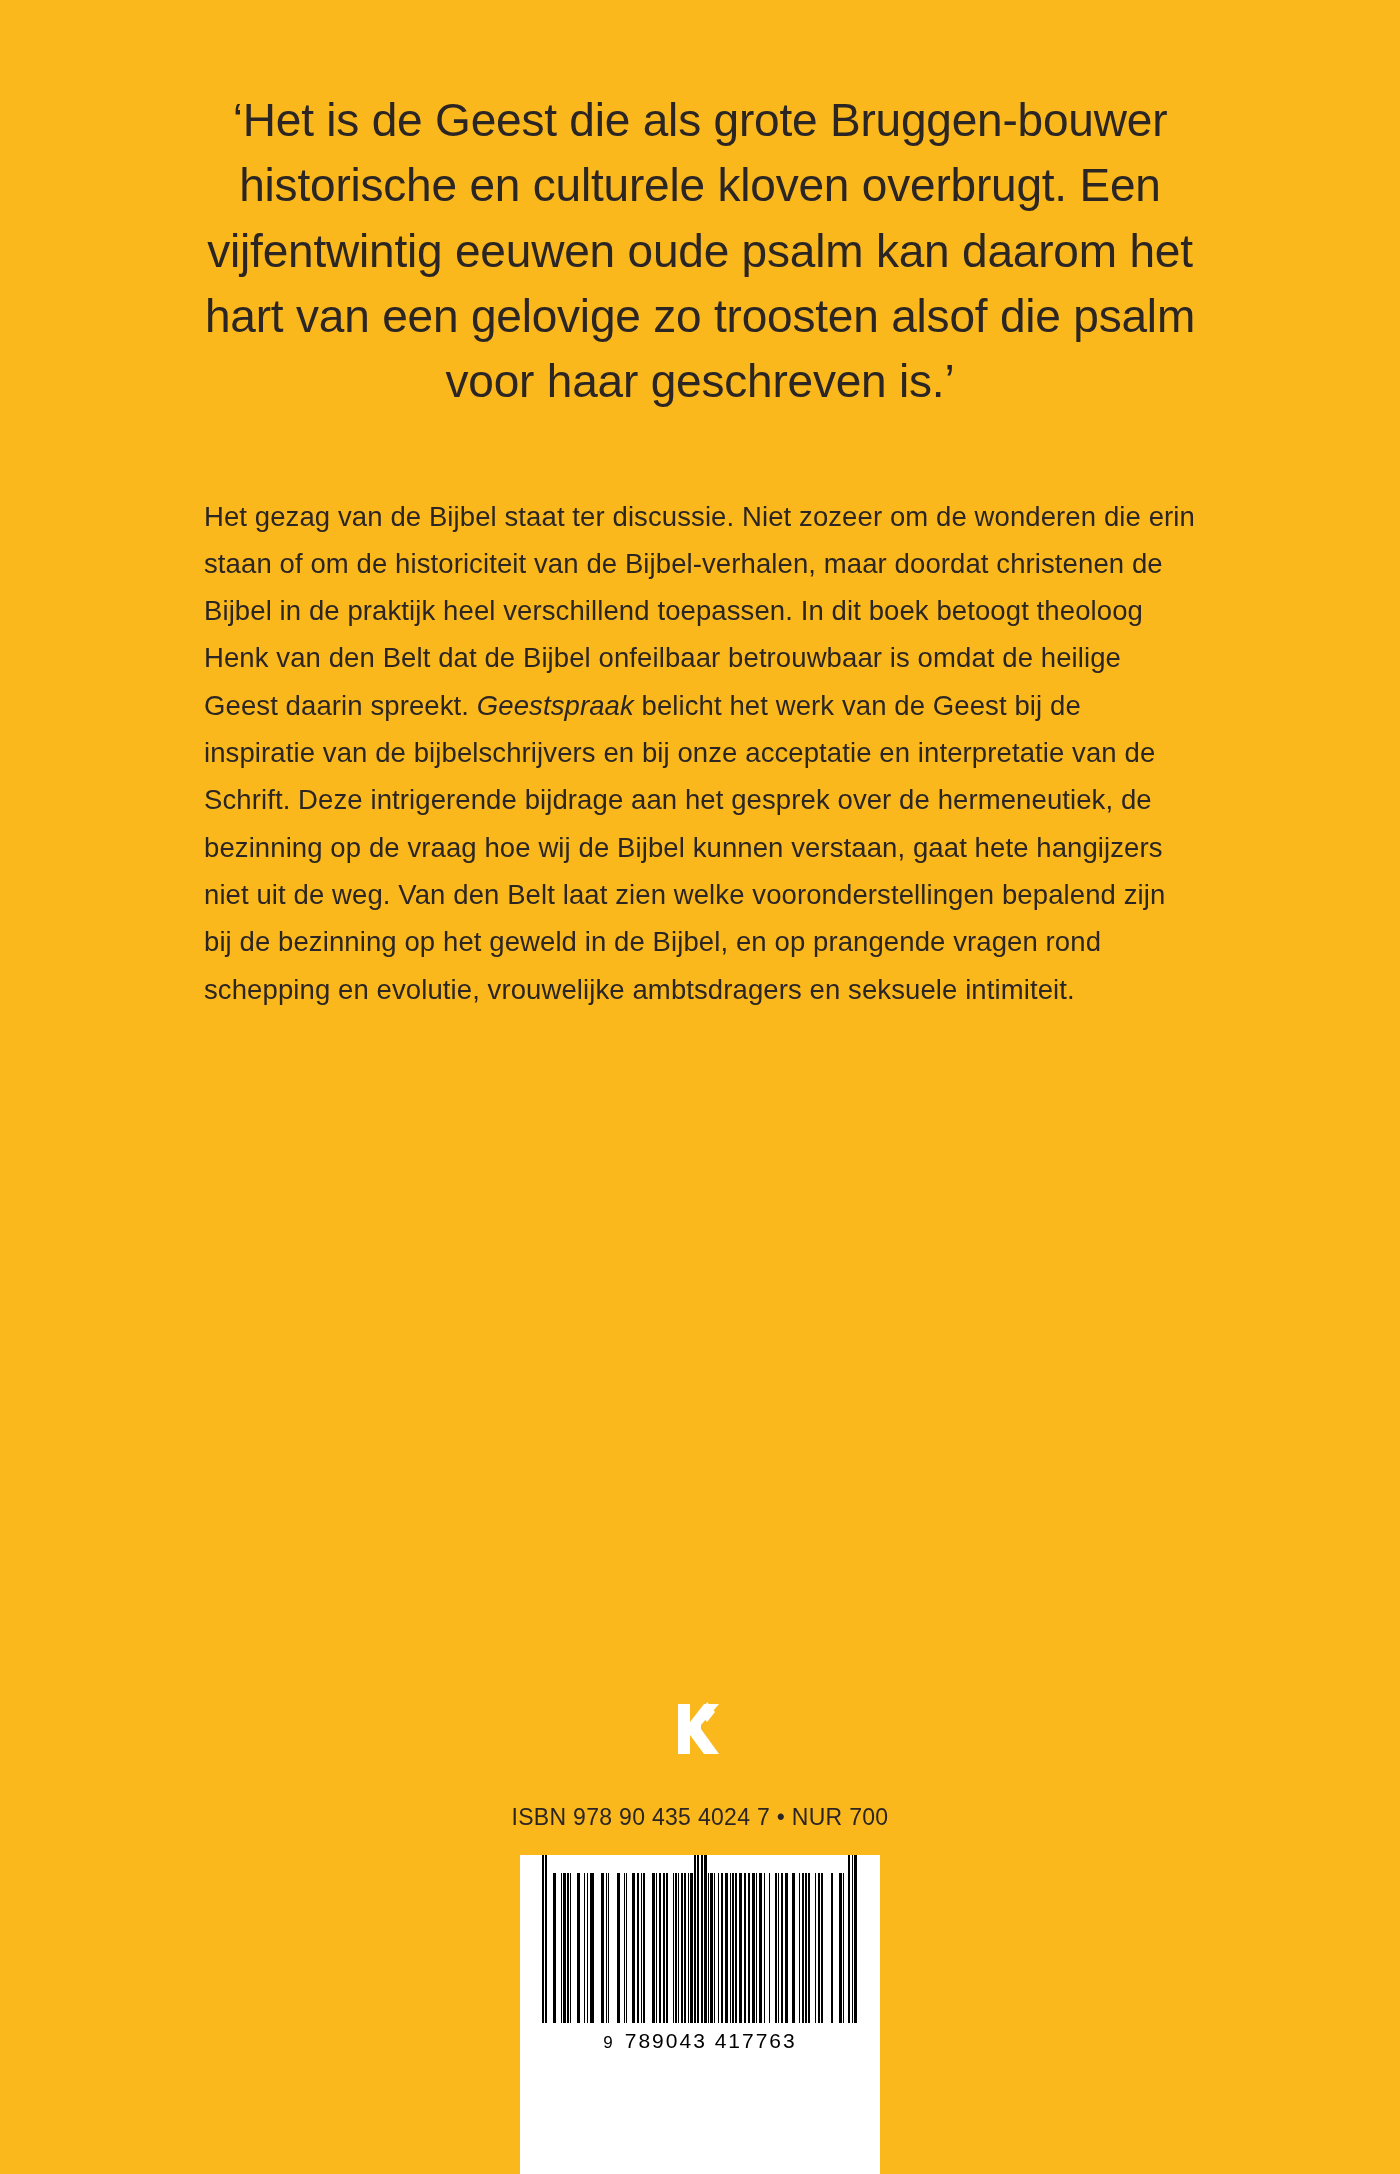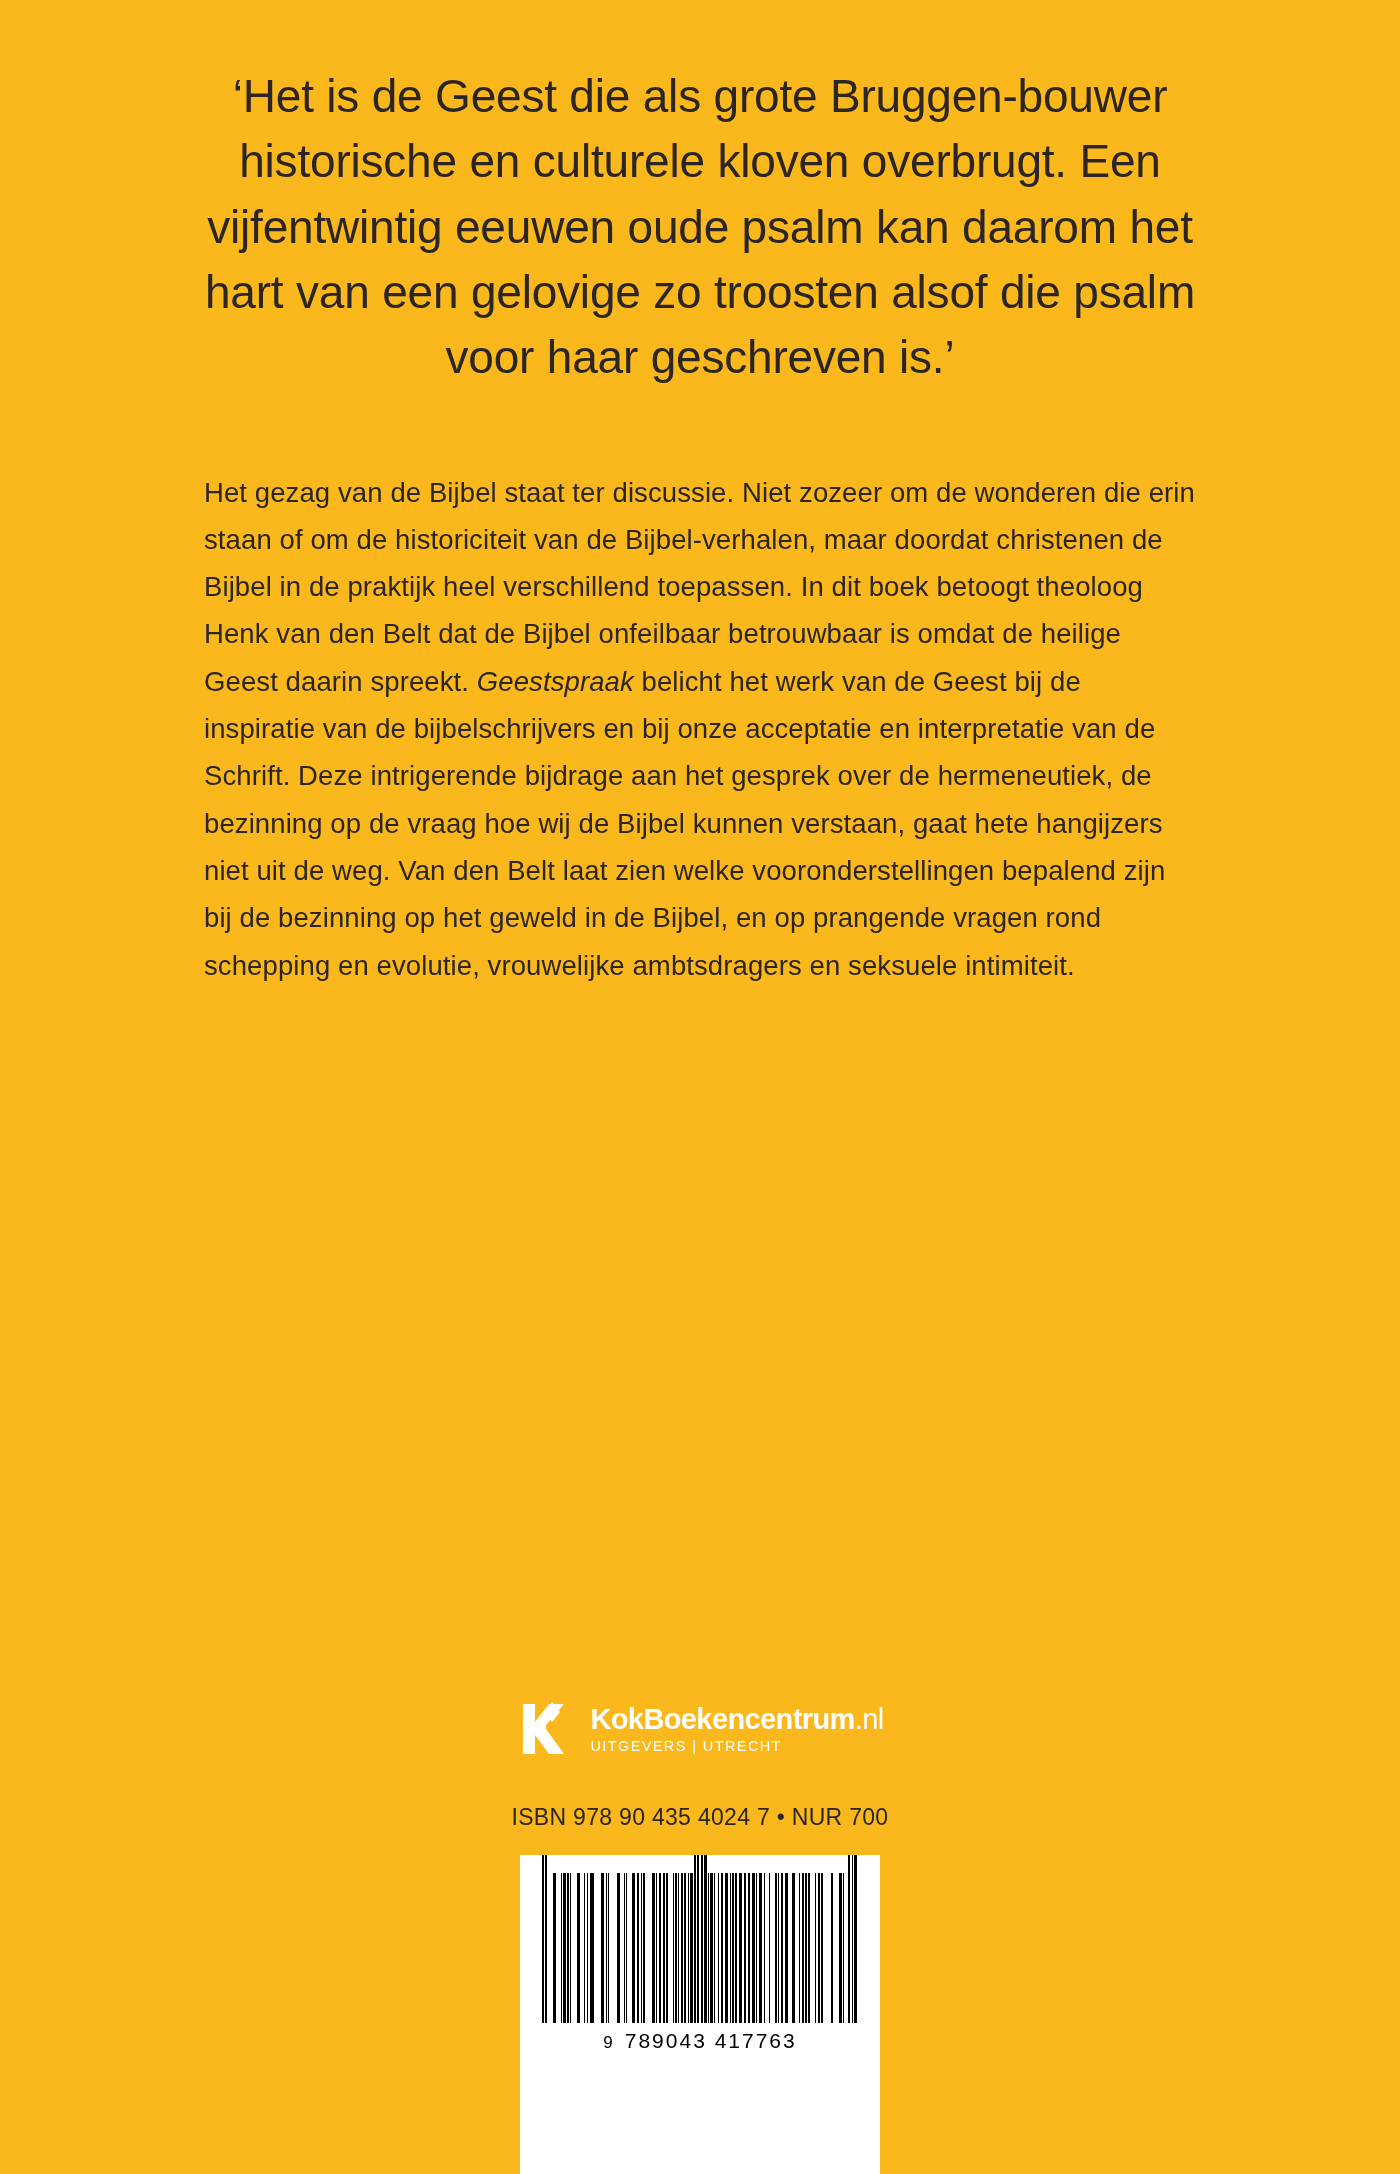--- a/index.html
+++ b/index.html
@@ -17,21 +17,21 @@
   }
   .page {
     position: absolute;
     inset: 0;
     display: flex;
     flex-direction: column;
     align-items: center;
   }
   .pull-quote {
     width: 1000px;
-    margin-top: 64px;
+    margin-top: 88px;
     text-align: center;
     font-size: 46px;
     line-height: 1.42;
     font-weight: 400;
     color: #2b2523;
     letter-spacing: -0.2px;
   }
   .blurb {
     width: 992px;
     margin-top: 78px;
@@ -147,24 +147,20 @@
   </div>
 
   <div class="logo-block">
     <div class="logo-row">
       <span class="logo-mark">
         <svg width="58" height="58" viewBox="0 0 58 58" aria-hidden="true">
           <path d="M7 4 L19 4 L19 22 L33 4 L48 4 L30 25 L30 29 L48 54 L33 54 L19 35 L19 54 L7 54 Z" fill="#ffffff"></path>
           <path d="M36 2 L44 12 L36 22 L30 14 Z" fill="#ffffff"></path>
         </svg>
       </span>
-      <span class="logo-text">
-        <span class="logo-name"><span>KokBoekencentrum</span><span class="tld">.nl</span></span>
-        <span class="logo-sub">UITGEVERS | UTRECHT</span>
-      </span>
     </div>
 
     <div class="isbn-line">ISBN 978 90 435 4024 7 • NUR 700</div>
   </div>
 
   <div class="barcode-wrap">
     <div class="bars" id="bars">
         <span class="tall" style="width: 2px; margin-right: 1px;"></span>
         <span class="tall" style="width: 2px; margin-right: 2px;"></span>
         <span class="tall" style="width: 3px; margin-right: 2px; background: transparent;"></span>

